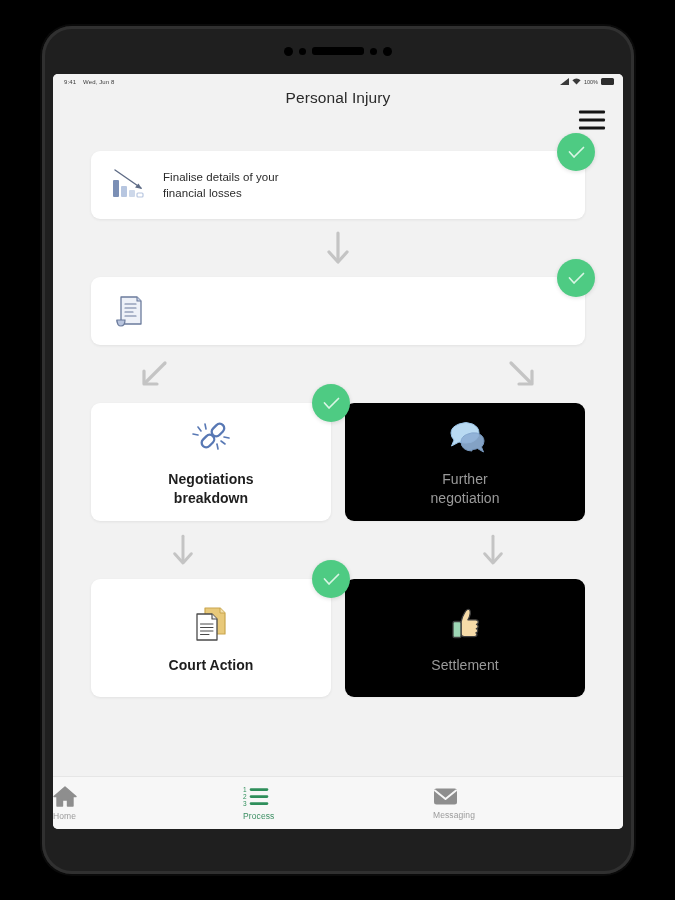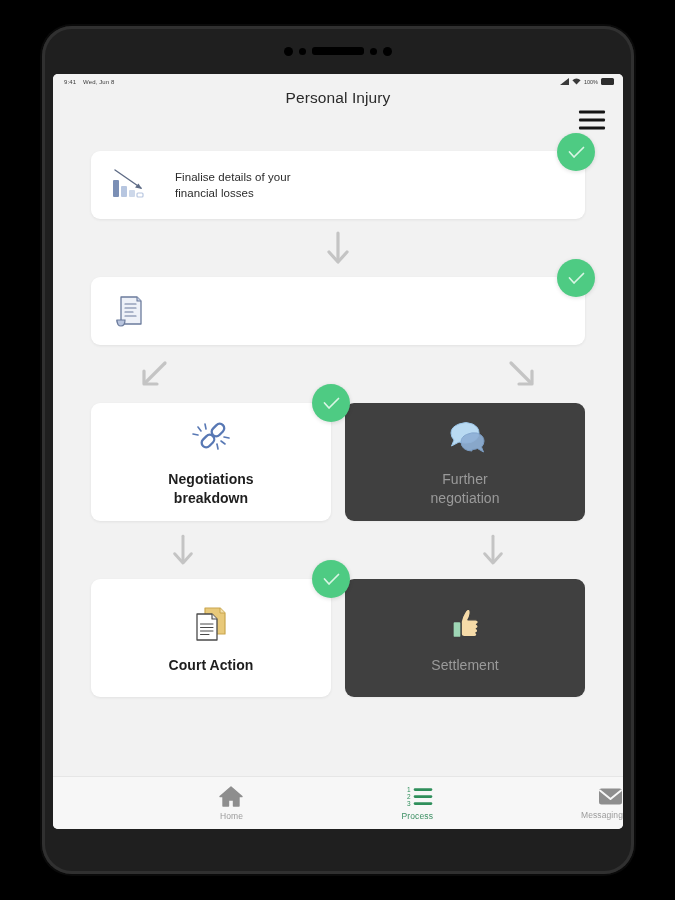--- a/index.html
+++ b/index.html
@@ -126,21 +126,21 @@
 
   
   .card-wide {
     position: relative;
     height: 68px;
     background: #ffffff;
     border-radius: 9px;
     display: flex;
     align-items: center;
     padding-left: 18px;
-    gap: 26px;
+    gap: 14px;
     box-shadow: 0 1px 3px rgba(0,0,0,.07);
   }
   .card-wide .card-icon {
     width: 40px; height: 40px;
     display: flex; align-items: center; justify-content: center;
     flex: 0 0 40px;
   }
   .card-wide .card-text {
     font-size: 11.5px;
     line-height: 1.42;
@@ -181,21 +181,21 @@
     flex-direction: column;
     align-items: center;
     justify-content: center;
     gap: 10px;
   }
   .card-sq.active {
     background: #ffffff;
     box-shadow: 0 1px 3px rgba(0,0,0,.07);
   }
   .card-sq.muted {
-    background: #404040;
+    background: #000000;
     box-shadow: 0 1px 2px rgba(0,0,0,.035);
   }
   .card-sq .sq-icon {
     width: 44px; height: 44px;
     display: flex; align-items: center; justify-content: center;
   }
   .card-sq .sq-label {
     font-size: 14px;
     line-height: 1.35;
     text-align: center;
@@ -224,21 +224,21 @@
     height: 53px;
     background: #f7f7f7;
     border-top: 1px solid #e6e6e6;
     display: flex;
     align-items: center;
   }
   .tab-item {
     flex: 1 1 0;
     display: flex;
     flex-direction: column;
-    align-items: flex-end;
+    align-items: flex-start;
     justify-content: center;
     gap: 4px;
     cursor: pointer;
   }
   .tab-label {
     font-size: 8.5px;
     color: #9b9b9b;
     letter-spacing: .1px;
   }
   .tab-item.active .tab-label { color: #3c8f63; }

